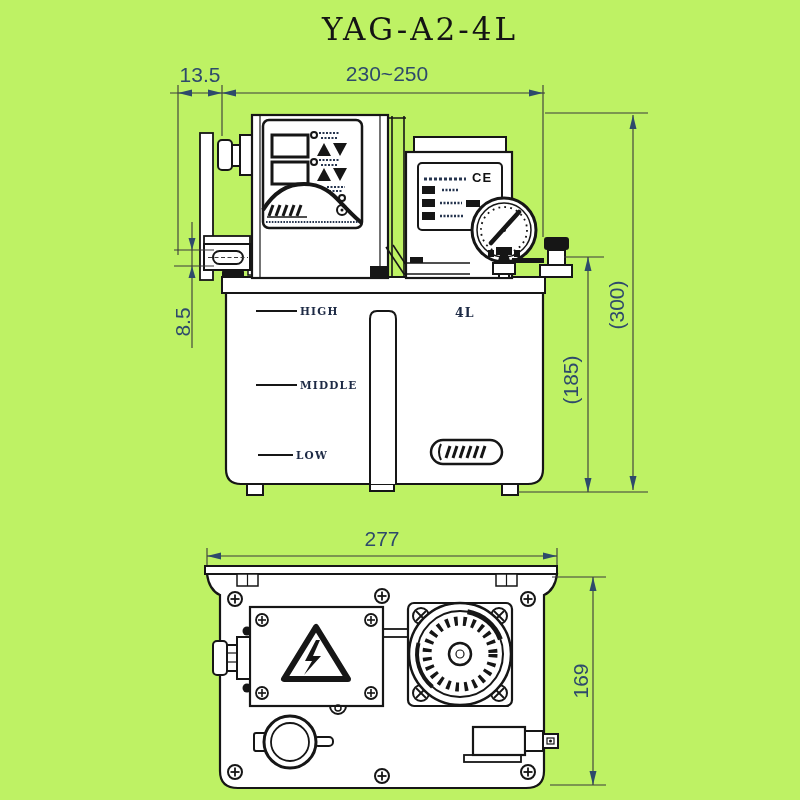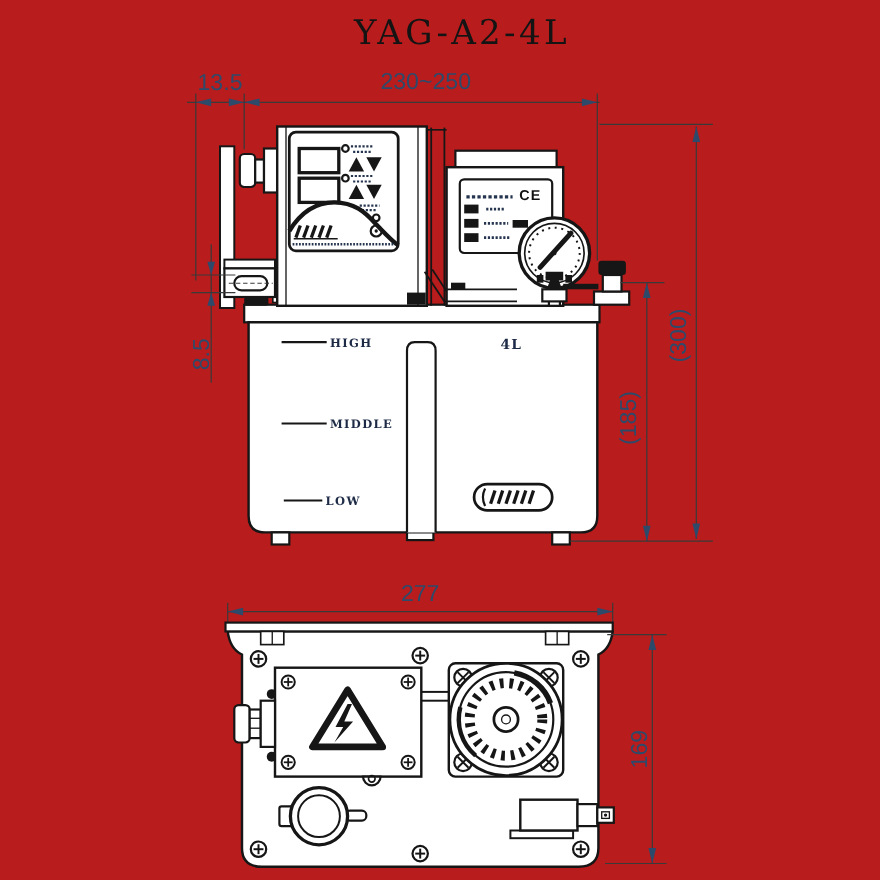--- a/index.html
+++ b/index.html
@@ -1,16 +1,16 @@
 <!DOCTYPE html>
 <html><head>
 <meta charset="utf-8">
 <style>
   html,body{margin:0;padding:0;background:#ffffff;}
-  .canvas{position:relative;width:800px;height:800px;background:#b91c1c;overflow:hidden;}
+  .canvas{position:relative;width:800px;height:800px;background:#bef264;overflow:hidden;}
   svg{display:block;}
   .ln{stroke:#161616;fill:none;}
   .fillw{fill:#ffffff;stroke:#161616;}
   .blk{fill:#161616;stroke:none;}
   .dimline{stroke:#3a3a3a;stroke-width:1.1;fill:none;}
   .arrow{fill:#2e4a6b;stroke:none;}
   .dim-text{font:21px "Liberation Sans", sans-serif;fill:#2e4a6b;}
   .title-text{font:31px "DejaVu Serif", serif;letter-spacing:3px;fill:#141414;}
   .lvl{font:bold 10.5px "DejaVu Serif", serif;letter-spacing:1.2px;fill:#1d2a45;}
   .cap4l{font:bold 12.5px "DejaVu Serif", serif;letter-spacing:1px;fill:#1d2a45;}

